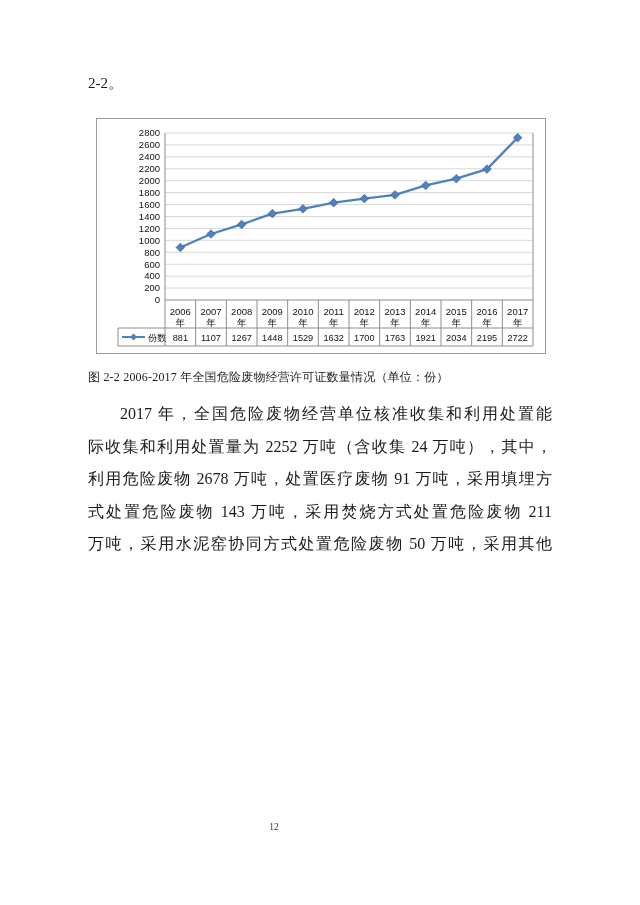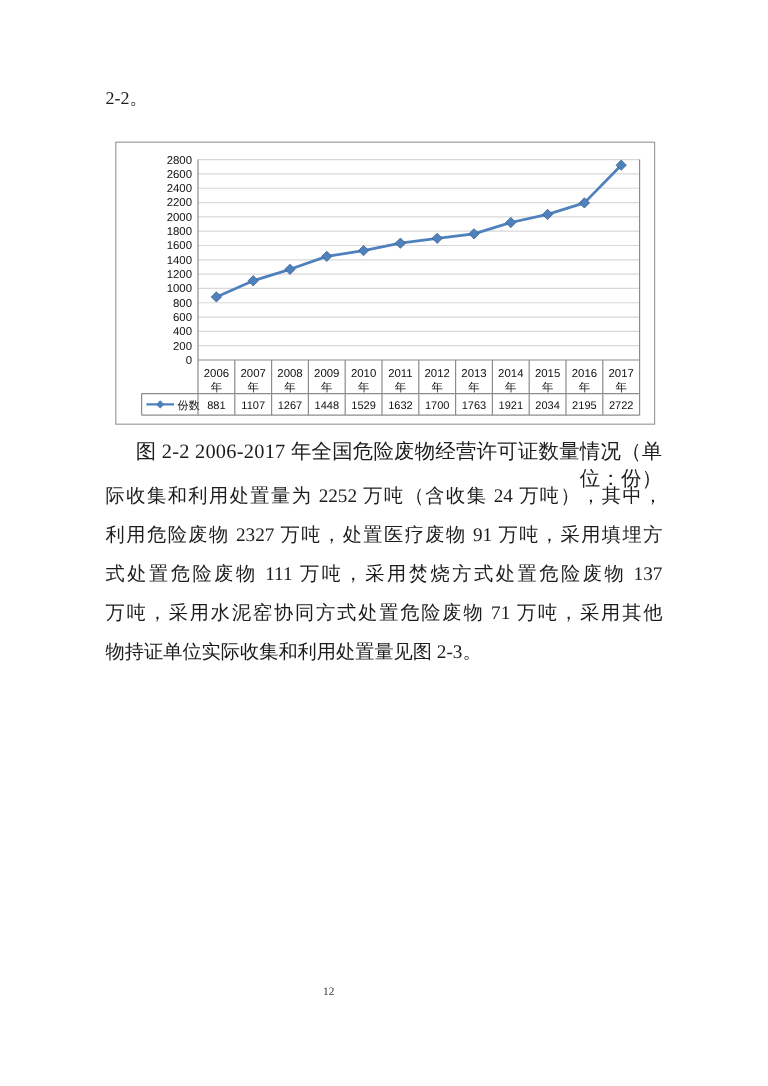--- a/index.html
+++ b/index.html
@@ -18,21 +18,21 @@
     width: 450px; height: 236px;
     border: 1px solid #9c9c9c; background: #ffffff;
   }
   .chart-box svg { display: block; }
   .chart-box svg text {
     font-family: "Liberation Sans", "DejaVu Sans", sans-serif;
     fill: #111111;
   }
   .figure-caption {
     position: absolute; left: 88px; top: 366px; width: 464px;
-    text-align: right; font-size: 17px; line-height: 22px;
+    text-align: left; font-size: 12px; line-height: 22px;
     letter-spacing: 0.2px;
   }
   .paragraph {
     position: absolute; left: 88px; top: 398px; width: 464px;
     font-size: 16px;
   }
   .paragraph .pline {
     line-height: 32.5px;
     text-align: justify;
     text-align-last: justify;
@@ -151,21 +151,21 @@
         <path d="M328.6666666666667 62.126071428571436 L332.9666666666667 66.42607142857143 L328.6666666666667 70.72607142857143 L324.3666666666667 66.42607142857143 Z" fill="#4F81BD" stroke="#36598C" stroke-width="0.6"></path>
         <path d="M359.33333333333337 55.38642857142858 L363.6333333333334 59.68642857142858 L359.33333333333337 63.986428571428576 L355.03333333333336 59.68642857142858 Z" fill="#4F81BD" stroke="#36598C" stroke-width="0.6"></path>
         <path d="M390 45.783928571428575 L394.3 50.08392857142857 L390 54.38392857142857 L385.7 50.08392857142857 Z" fill="#4F81BD" stroke="#36598C" stroke-width="0.6"></path>
         <path d="M420.6666666666667 14.352142857142848 L424.9666666666667 18.65214285714285 L420.6666666666667 22.95214285714285 L416.3666666666667 18.65214285714285 Z" fill="#4F81BD" stroke="#36598C" stroke-width="0.6"></path>
       </svg>
   </figure>
 
   <div class="figure-caption">图 2-2 2006-2017 年全国危险废物经营许可证数量情况（单位：份）</div>
 
   <div class="paragraph" id="paragraph">
+      <div class="pline first">2017 年，全国危险废物经营单位核准收集和利用处置能</div>
       <div class="pline">际收集和利用处置量为 2252 万吨（含收集 24 万吨），其中，</div>
-      <div class="pline">利用危险废物 2327 万吨，处置医疗废物 91 万吨，采用填埋方</div>
-      <div class="pline">式处置危险废物 111 万吨，采用焚烧方式处置危险废物 137</div>
-      <div class="pline">万吨，采用水泥窑协同方式处置危险废物 71 万吨，采用其他</div>
-      <div class="pline last">物持证单位实际收集和利用处置量见图 2-3。</div>
+      <div class="pline">利用危险废物 2678 万吨，处置医疗废物 91 万吨，采用填埋方</div>
+      <div class="pline">式处置危险废物 143 万吨，采用焚烧方式处置危险废物 211</div>
+      <div class="pline">万吨，采用水泥窑协同方式处置危险废物 50 万吨，采用其他</div>
     </div>
 
   <div class="page-number">12</div>
 </div>
 
 </body></html>

